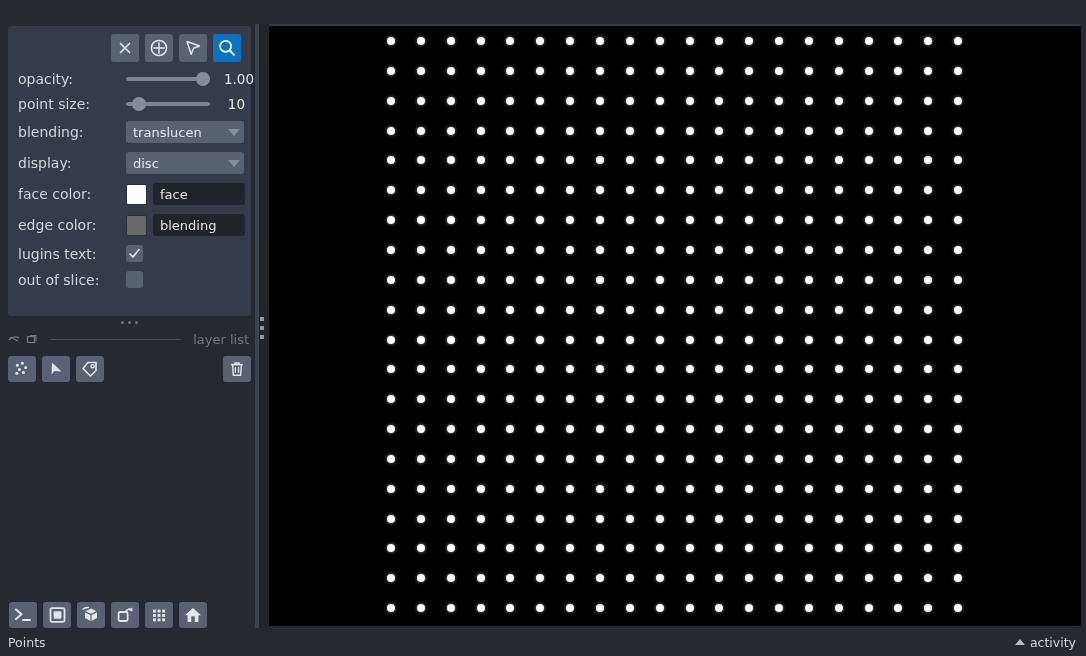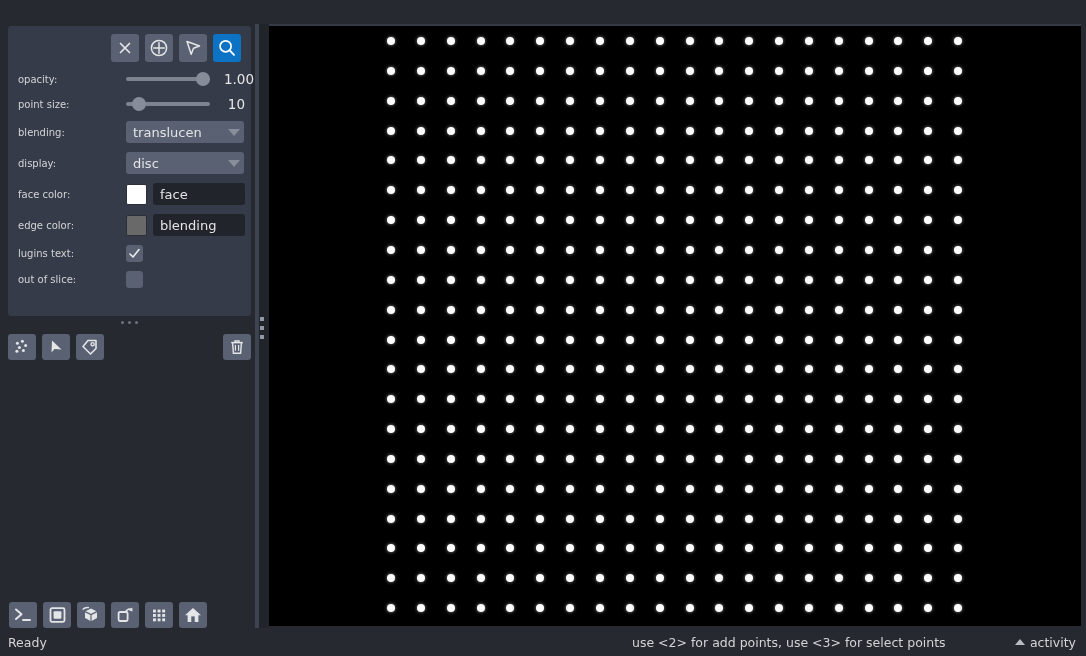--- a/index.html
+++ b/index.html
@@ -90,21 +90,21 @@
   .tool-btn.active { background: #0b72c4; }
   .tool-btn svg { display: block; }
 
   .ctrl-grid {
     display: grid;
     grid-template-columns: 108px 1fr;
     row-gap: 9px;
     align-items: center;
   }
   .ctrl-label {
-    font-size: 10px;
+    font-size: 14px;
     color: #d3d4d6;
     white-space: nowrap;
   }
   .ctrl-field { display: flex; align-items: center; }
 
   
   .slider-wrap {
     display: flex; align-items: center;
     width: 100%;
     gap: 0;
@@ -451,20 +451,32 @@
 
       </div>
     </div>
 
     <div id="dock-handle">
       <i></i>
       <i></i>
       <i></i>
     </div>
 
+    <div class="dock-title-row">
+      <svg class="dock-btn" viewBox="0 0 12 12">
+        <path d="M1 7 C3 4, 8 3, 11 5" stroke="#8d93a0" stroke-width="1.3" fill="none"></path>
+        <path d="M2 4 L10 8" stroke="#8d93a0" stroke-width="1.1"></path>
+      </svg>
+      <svg class="dock-btn" viewBox="0 0 12 12">
+        <rect x="1.5" y="3.5" width="7" height="6" stroke="#8d93a0" stroke-width="1.2" fill="none"></rect>
+        <path d="M4 2.5 h6 v6" stroke="#8d93a0" stroke-width="1.2" fill="none"></path>
+      </svg>
+      <div class="dock-rule"></div>
+      <div class="dock-title">layer list</div>
+    </div>
 
     <div id="layer-list-area">
       <div id="layerbtn-row">
         <div class="layer-btn">
           <svg width="18" height="18" viewBox="0 0 18 18">
             <circle cx="4.4" cy="5.2" r="1.5" fill="#e4e5e7"></circle>
             <circle cx="9.4" cy="3.2" r="1.5" fill="#e4e5e7"></circle>
             <circle cx="12.6" cy="7.4" r="1.5" fill="#e4e5e7"></circle>
             <circle cx="6.4" cy="9.6" r="1.5" fill="#e4e5e7"></circle>
             <circle cx="10.4" cy="12.6" r="1.5" fill="#e4e5e7"></circle>
@@ -952,21 +964,20 @@
       <div class="pt" style="left: 510.05px; top: 582.15px; width: 8px; height: 8px; margin-left: -4px; margin-top: -4px; background: rgb(255, 255, 255);"></div>
       <div class="pt" style="left: 539.9px; top: 582.15px; width: 8px; height: 8px; margin-left: -4px; margin-top: -4px; background: rgb(255, 255, 255);"></div>
       <div class="pt" style="left: 569.75px; top: 582.15px; width: 8px; height: 8px; margin-left: -4px; margin-top: -4px; background: rgb(255, 255, 255);"></div>
       <div class="pt" style="left: 599.6px; top: 582.15px; width: 8px; height: 8px; margin-left: -4px; margin-top: -4px; background: rgb(255, 255, 255);"></div>
       <div class="pt" style="left: 629.45px; top: 582.15px; width: 8px; height: 8px; margin-left: -4px; margin-top: -4px; background: rgb(255, 255, 255);"></div>
       <div class="pt" style="left: 659.3px; top: 582.15px; width: 8px; height: 8px; margin-left: -4px; margin-top: -4px; background: rgb(255, 255, 255);"></div>
       <div class="pt" style="left: 689.15px; top: 582.15px; width: 8px; height: 8px; margin-left: -4px; margin-top: -4px; background: rgb(255, 255, 255);"></div>
     </div>
 
   <div id="statusbar">
-    <div id="status-left">Ready</div>
-    <div id="status-help">use &lt;2&gt; for add points, use &lt;3&gt; for select points</div>
+    <div id="status-left">Points</div>
     <div id="activity">
       <div class="caret"></div>
       <span>activity</span>
     </div>
   </div>
 
 </div>
 
 </body></html>

